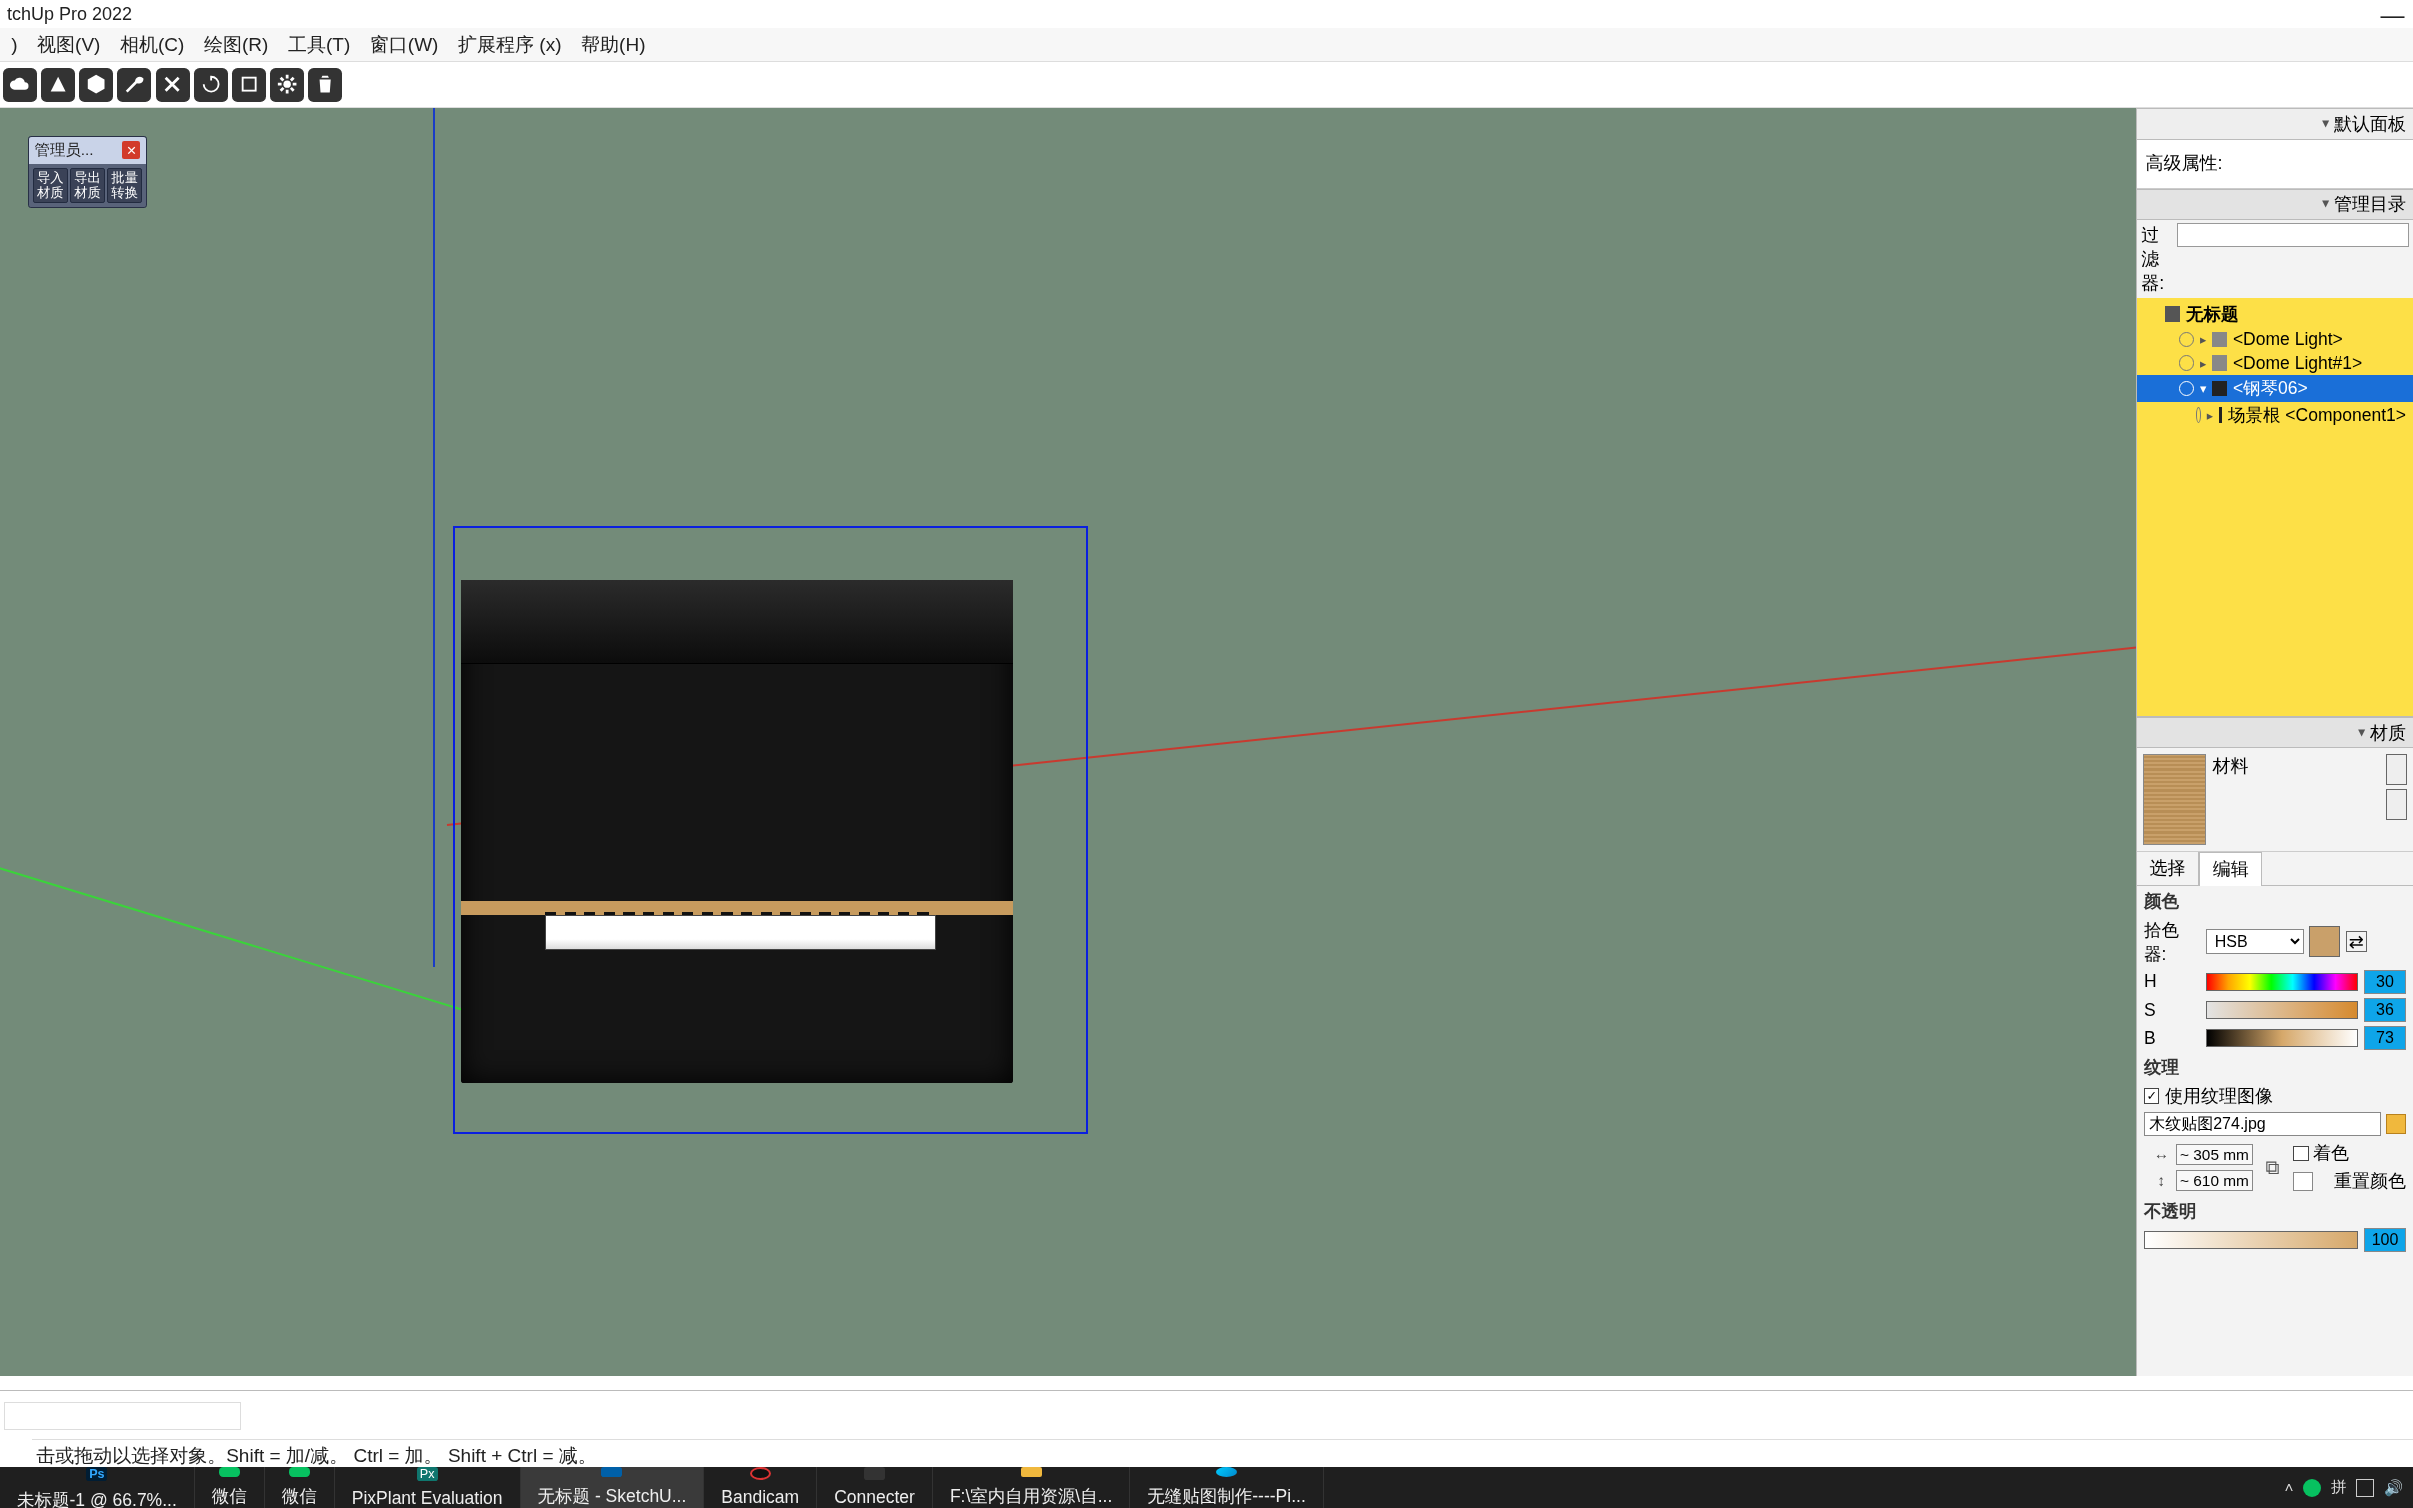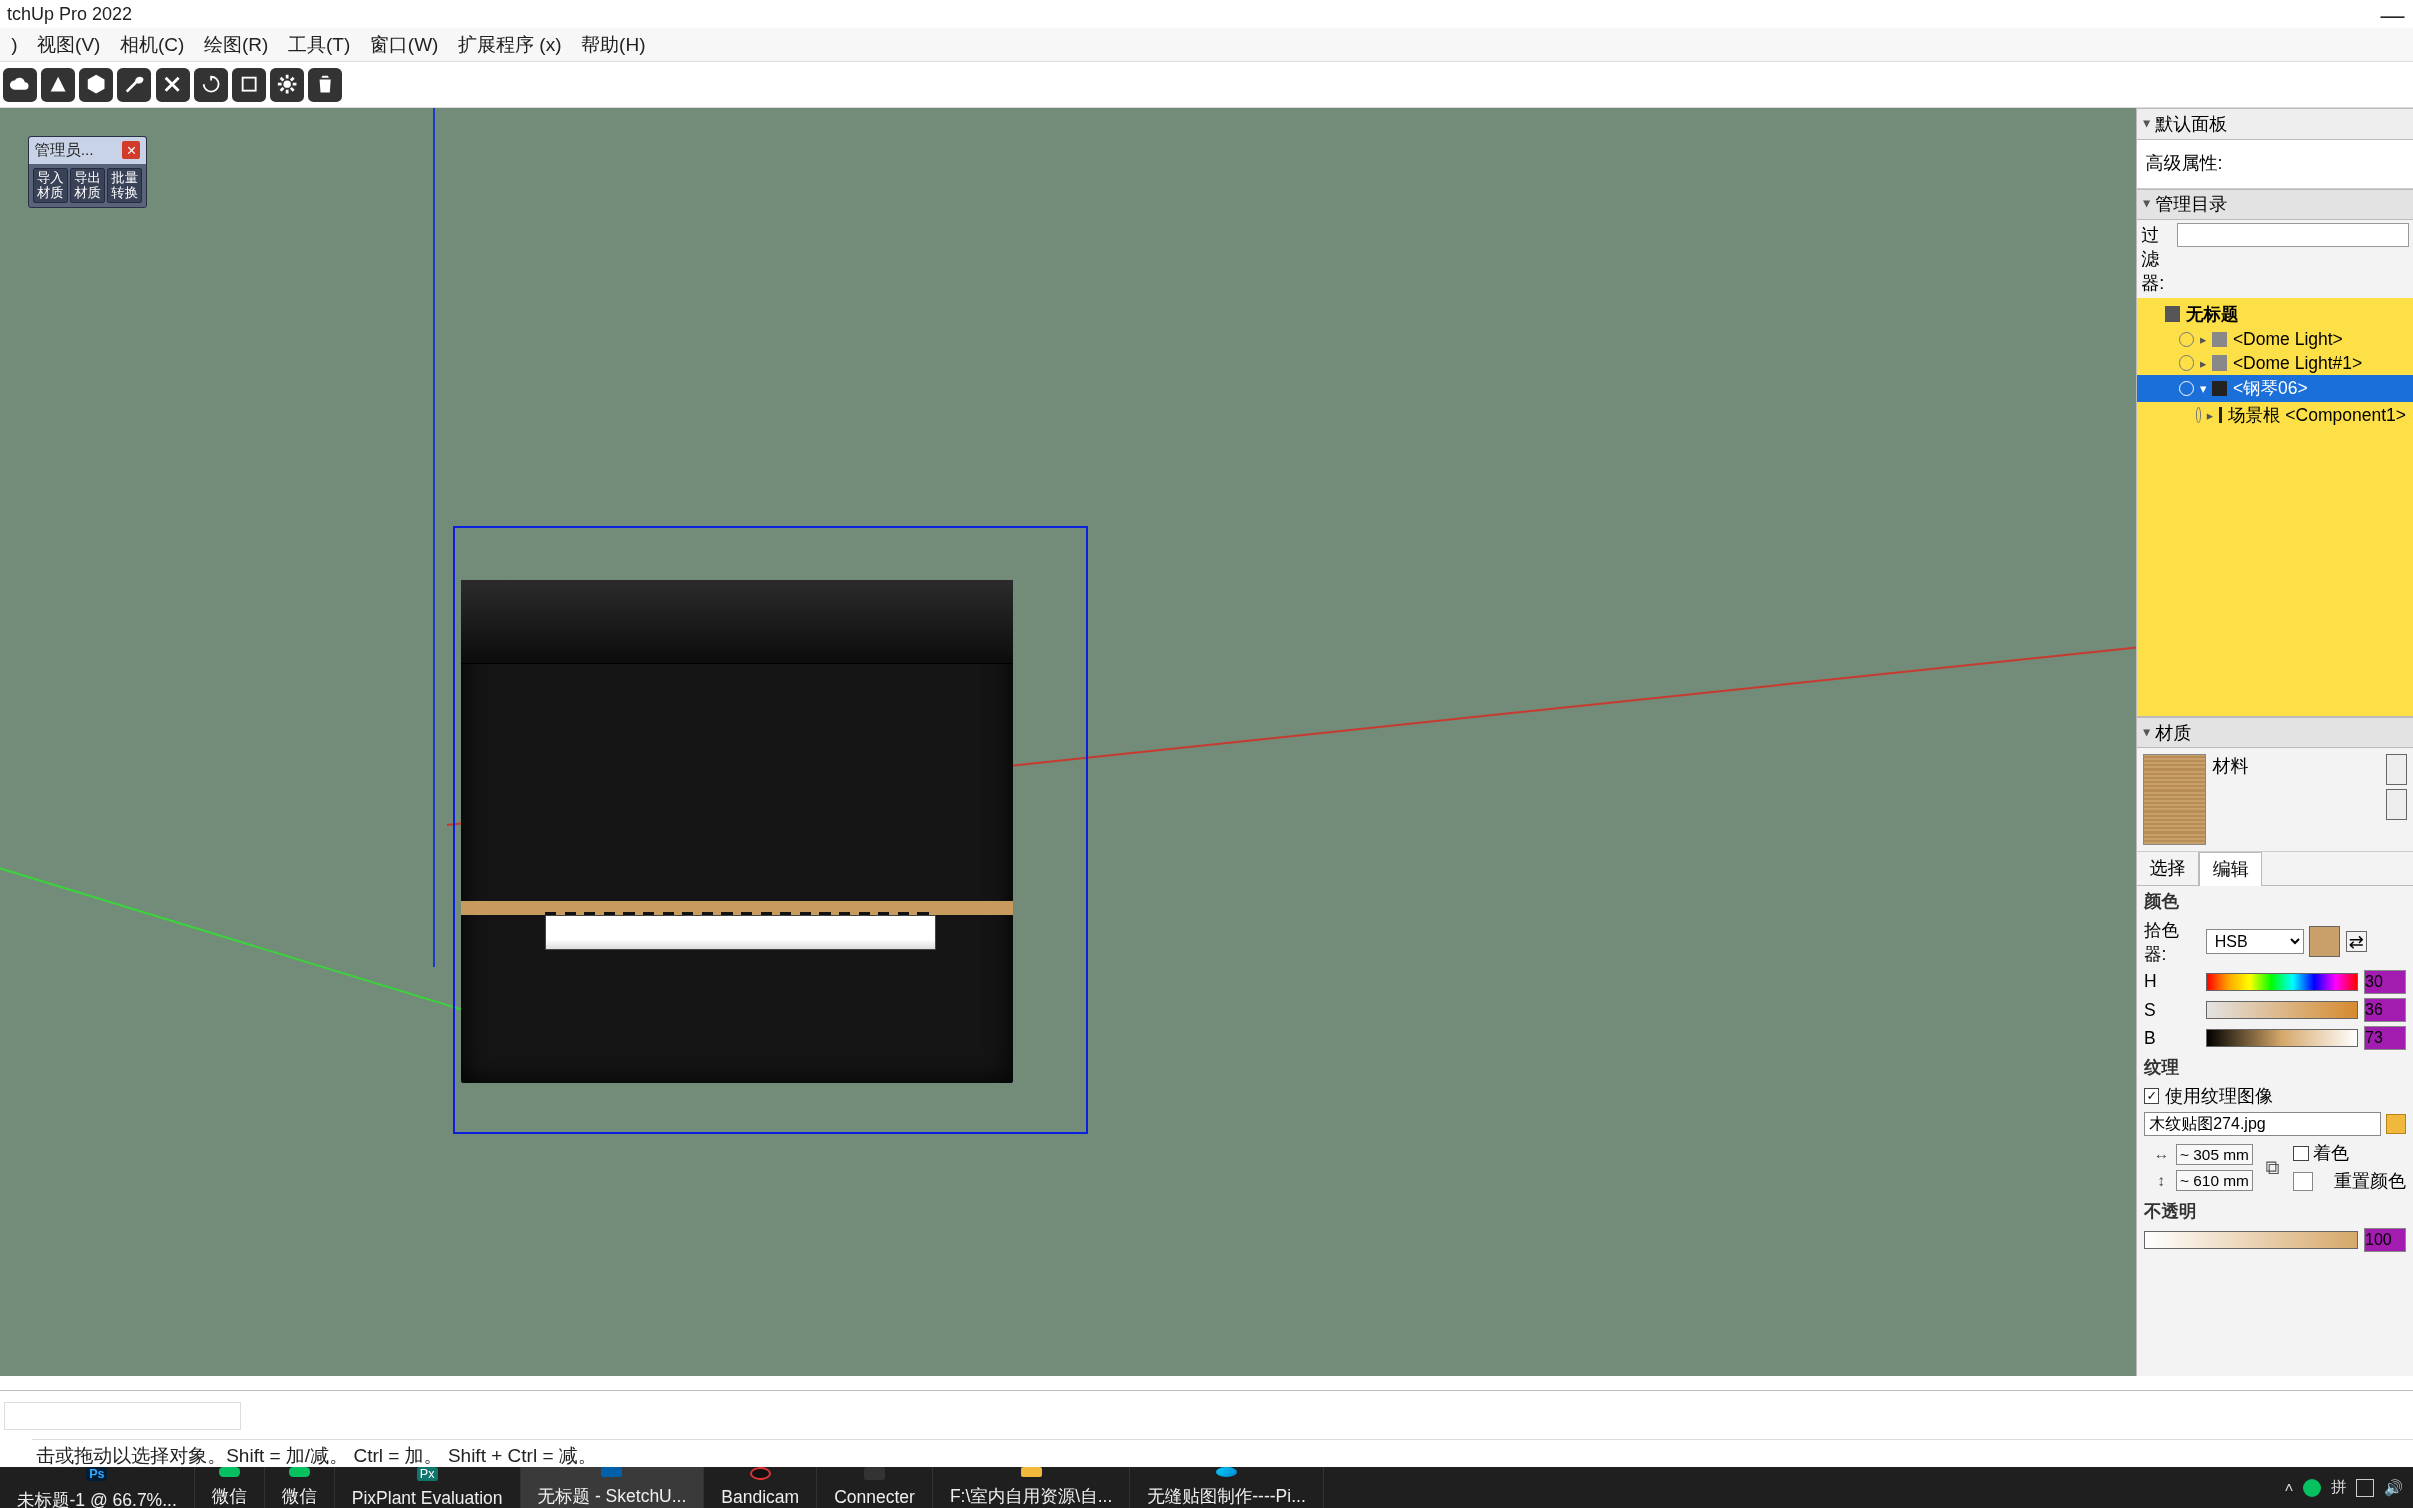--- a/index.html
+++ b/index.html
@@ -16,21 +16,21 @@
 .axis-blue { position: absolute; left: 433px; top: 0; width: 2.1px; height: 859px; background: #1a3cc7; }
 .axis-red { position: absolute; left: 447px; top: 716px; width: 1816px; height: 2.1px; background: #c83a2f; transform-origin: left center; transform: rotate(-6deg); }
 .axis-green { position: absolute; left: -35px; top: 911px; width: 531px; height: 2.1px; background: #3bd33b; transform-origin: right center; transform: rotate(17deg); }
 .selbox { position: absolute; left: 453px; top: 418px; width: 635px; height: 608px; border: 2.8px solid #0a1fe0; background: transparent; }
 .piano { position: absolute; left: 461px; top: 472px; width: 552px; height: 503px; background: #151515; border-radius: 2.8px; box-shadow: inset 0 0 28px #000; }
 .piano .top { position:absolute; top:0; left:0; right:0; height:84px; background:linear-gradient(#2b2b2b,#0c0c0c); border-bottom:1.4px solid #000; }
 .piano .goldline { position:absolute; top:321px; left:0; right:0; height:14px; background:#c79b5e; }
 .piano .keys { position:absolute; top:335px; left:84px; width:391px; height:35px; background:linear-gradient(#fff 70%,#ddd); border:1.4px solid #444; }
 .piano .blackkeys { position:absolute; top:332px; left:84px; width:391px; height:21px; background:repeating-linear-gradient(90deg,#111 0 11.2px,transparent 11.2px 19.6px); }
 .panel-right { position: absolute; right: 0; top: 108px; width: 277px; height: 1268px; background: #f3f3f3; border-left: 0.7px solid #bbb; display: flex; flex-direction: column; font-size: 18px; }
-.psection-title { background: #e3e3e3; border-top:0.7px solid #bbb; border-bottom:0.7px solid #bbb; padding: 2.8px 7px; font-size: 18px; display:flex; align-items:center; gap:4.2px; }
+.psection-title { background: #e3e3e3; border-top:0.7px solid #bbb; border-bottom:0.7px solid #bbb; padding: 2.8px 7px; font-size: 18px; display:flex; align-items:center; gap:4.2px;justify-content:flex-end; }
 .psection-title::before { content:"▸"; font-size:14px; color:#555; transform:rotate(90deg); display:inline-block; }
 .filter-row { display:flex; padding:2.8px 4.2px; gap:4.2px; }
 .filter-row input { flex:1; height:24px; border:0.7px solid #999; background:#fff; font-size:17px; padding:0 4.2px; }
 .outliner { flex:0 0 419px; background:#fde047; border-bottom:0.7px solid #bbb; padding:2.8px 0; overflow:auto; }
 .orow { display:flex; align-items:center; gap:5.6px; padding:1.4px 7px 1.4px 21px; font-size:17.5px; white-space:nowrap; }
 .orow.sel { background:#1a6fd8; color:#fff; }
 .orow .eye { width:15.4px; height:15.4px; border:0.7px solid #777; border-radius:50%; }
 .orow .tri { font-size:12.6px; color:#555; }
 .orow.sel .tri { color:#fff; }
 .orow .ic { width:15.4px; height:15.4px; display:inline-block; background:#666; }
@@ -38,21 +38,21 @@
 .matpanel .swatchrow { display:flex; padding:5.6px; gap:7px; align-items:flex-start; border-bottom:0.7px solid #ccc; }
 .matpanel .swatch { width:63px; height:91px; background:repeating-linear-gradient(0deg,#c9a06a 0 2.1px,#b88e56 2.1px 4.2px); border:0.7px solid #888; }
 .matpanel .mname { font-size:18px; }
 .tabs { display:flex; border-bottom:0.7px solid #bbb; }
 .tabs .tab { padding:4.2px 12.6px; font-size:18px; background:#f3f3f3; border-right:0.7px solid #bbb; }
 .tabs .tab.act { background:#fff; border-top:0.7px solid #bbb; border-left:0.7px solid #bbb; position:relative; top:0.7px; }
 .secsub { padding:2.8px 7px; font-size:17.5px; font-weight:bold; color:#333; }
 .row { display:flex; align-items:center; gap:5.6px; padding:2.1px 7px; }
 .row label { font-size:17.5px; width:56px; }
 .row select, .row input[type=text] { border:0.7px solid #888; background:#fff; font-size:16px; padding:2.1px 4.2px; }
-.row .valbox { width:42px; height:24px; border:0.7px solid #888; background:#a21caf; text-align:left; line-height:21px; font-size:16px; }
+.row .valbox { width:42px; height:24px; border:0.7px solid #888; background:#0ea5e9; text-align:center; line-height:21px; font-size:16px; }
 .hue { flex:1; height:18px; background:linear-gradient(90deg,red,orange,yellow,lime,cyan,blue,magenta,red); border:0.7px solid #666; position:relative; }
 .sat { flex:1; height:18px; background:linear-gradient(90deg,#e3e3e3,#d68a2e); border:0.7px solid #666; }
 .bri { flex:1; height:18px; background:linear-gradient(90deg,#000,#d6a86a,#fff); border:0.7px solid #666; }
 .opac { flex:1; height:18px; background:linear-gradient(90deg,#fff,#d6a86a); border:0.7px solid #666; }
 .chk { width:15.4px; height:15.4px; border:0.7px solid #444; display:inline-flex; align-items:center; justify-content:center; background:#fff; font-size:12.6px; }
 .manager { position:absolute; left:28px; top:136px; width:119px; background:#59637a; border:0.7px solid #283046; border-radius:2.8px; font-size:15.4px; color:#fff; }
 .manager .mh { display:flex; align-items:center; justify-content:space-between; padding:2.8px 5.6px; background:#c9d3e8; color:#222; border-radius:2.8px 2.8px 0 0; }
 .manager .mh .cl { width:18px; height:18px; background:#d23a2a; color:#fff; display:flex; align-items:center; justify-content:center; font-size:12.6px; border-radius:2.1px; }
 .manager .mb { display:flex; gap:2.8px; padding:4.2px; }
 .manager .mb .mbtn { flex:1; background:#3a4257; border:0.7px solid #222b40; border-radius:2.1px; text-align:center; font-size:13.3px; padding:2.1px 0; line-height:1.1; }

